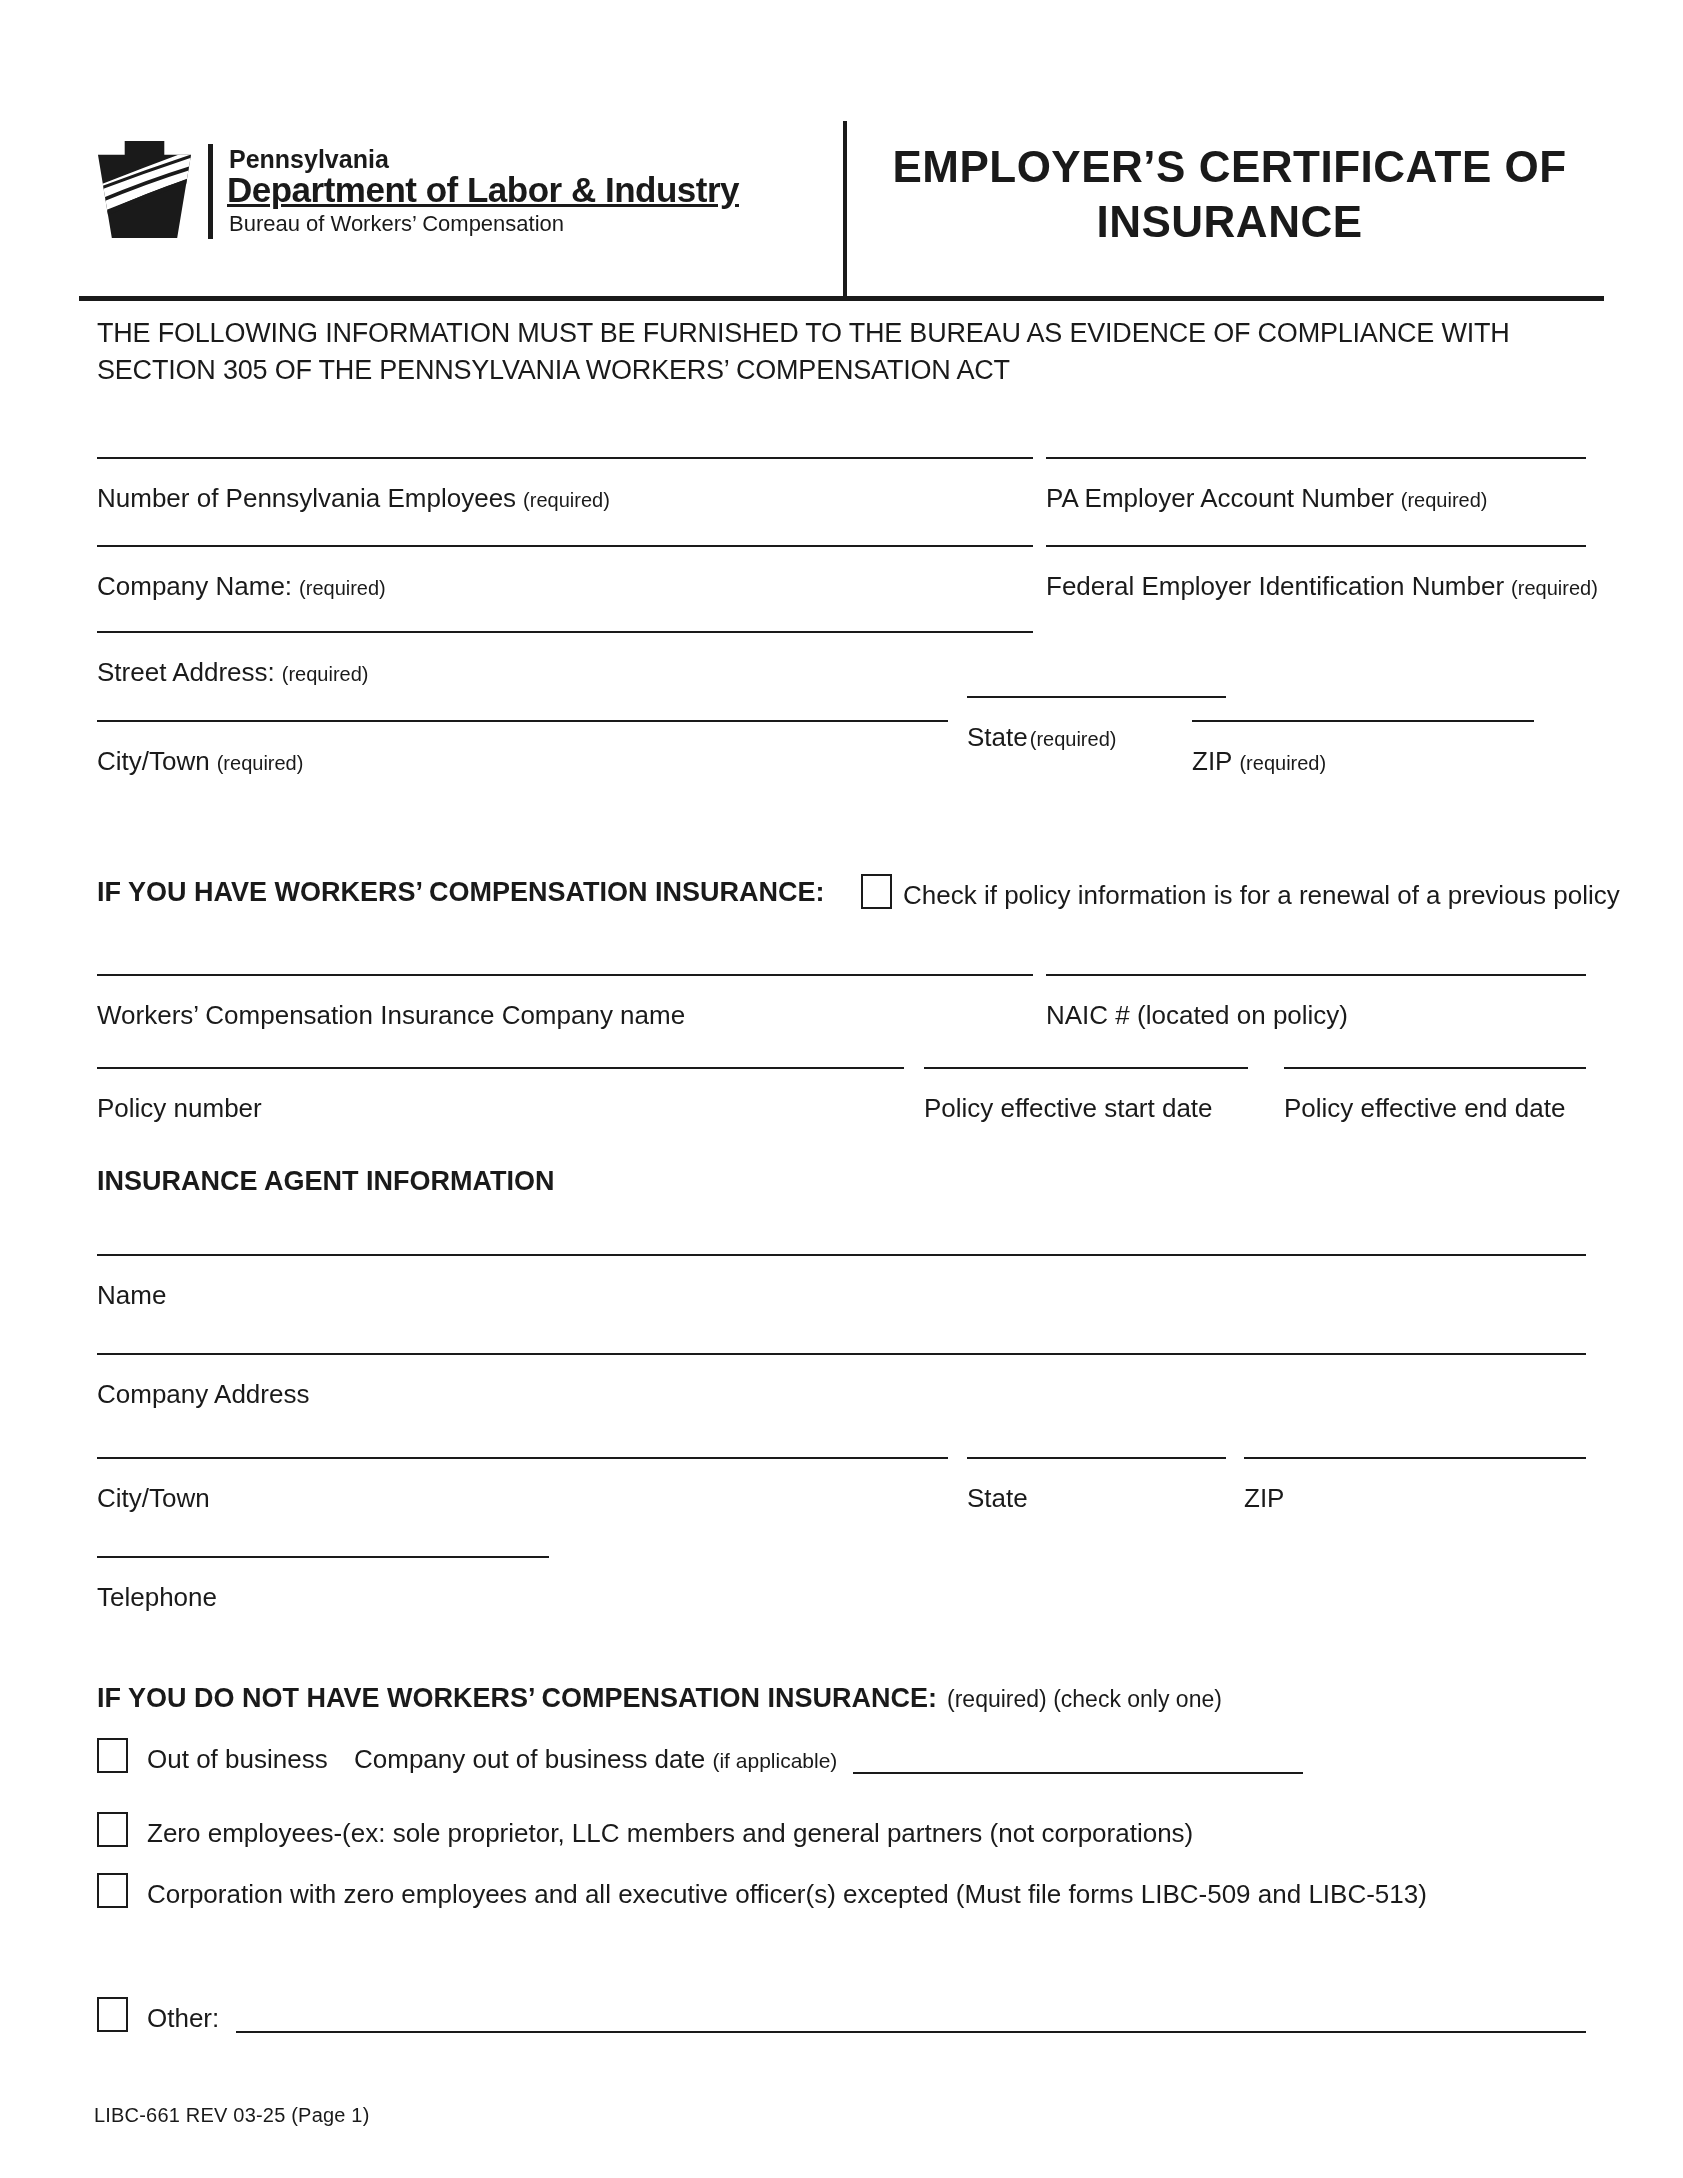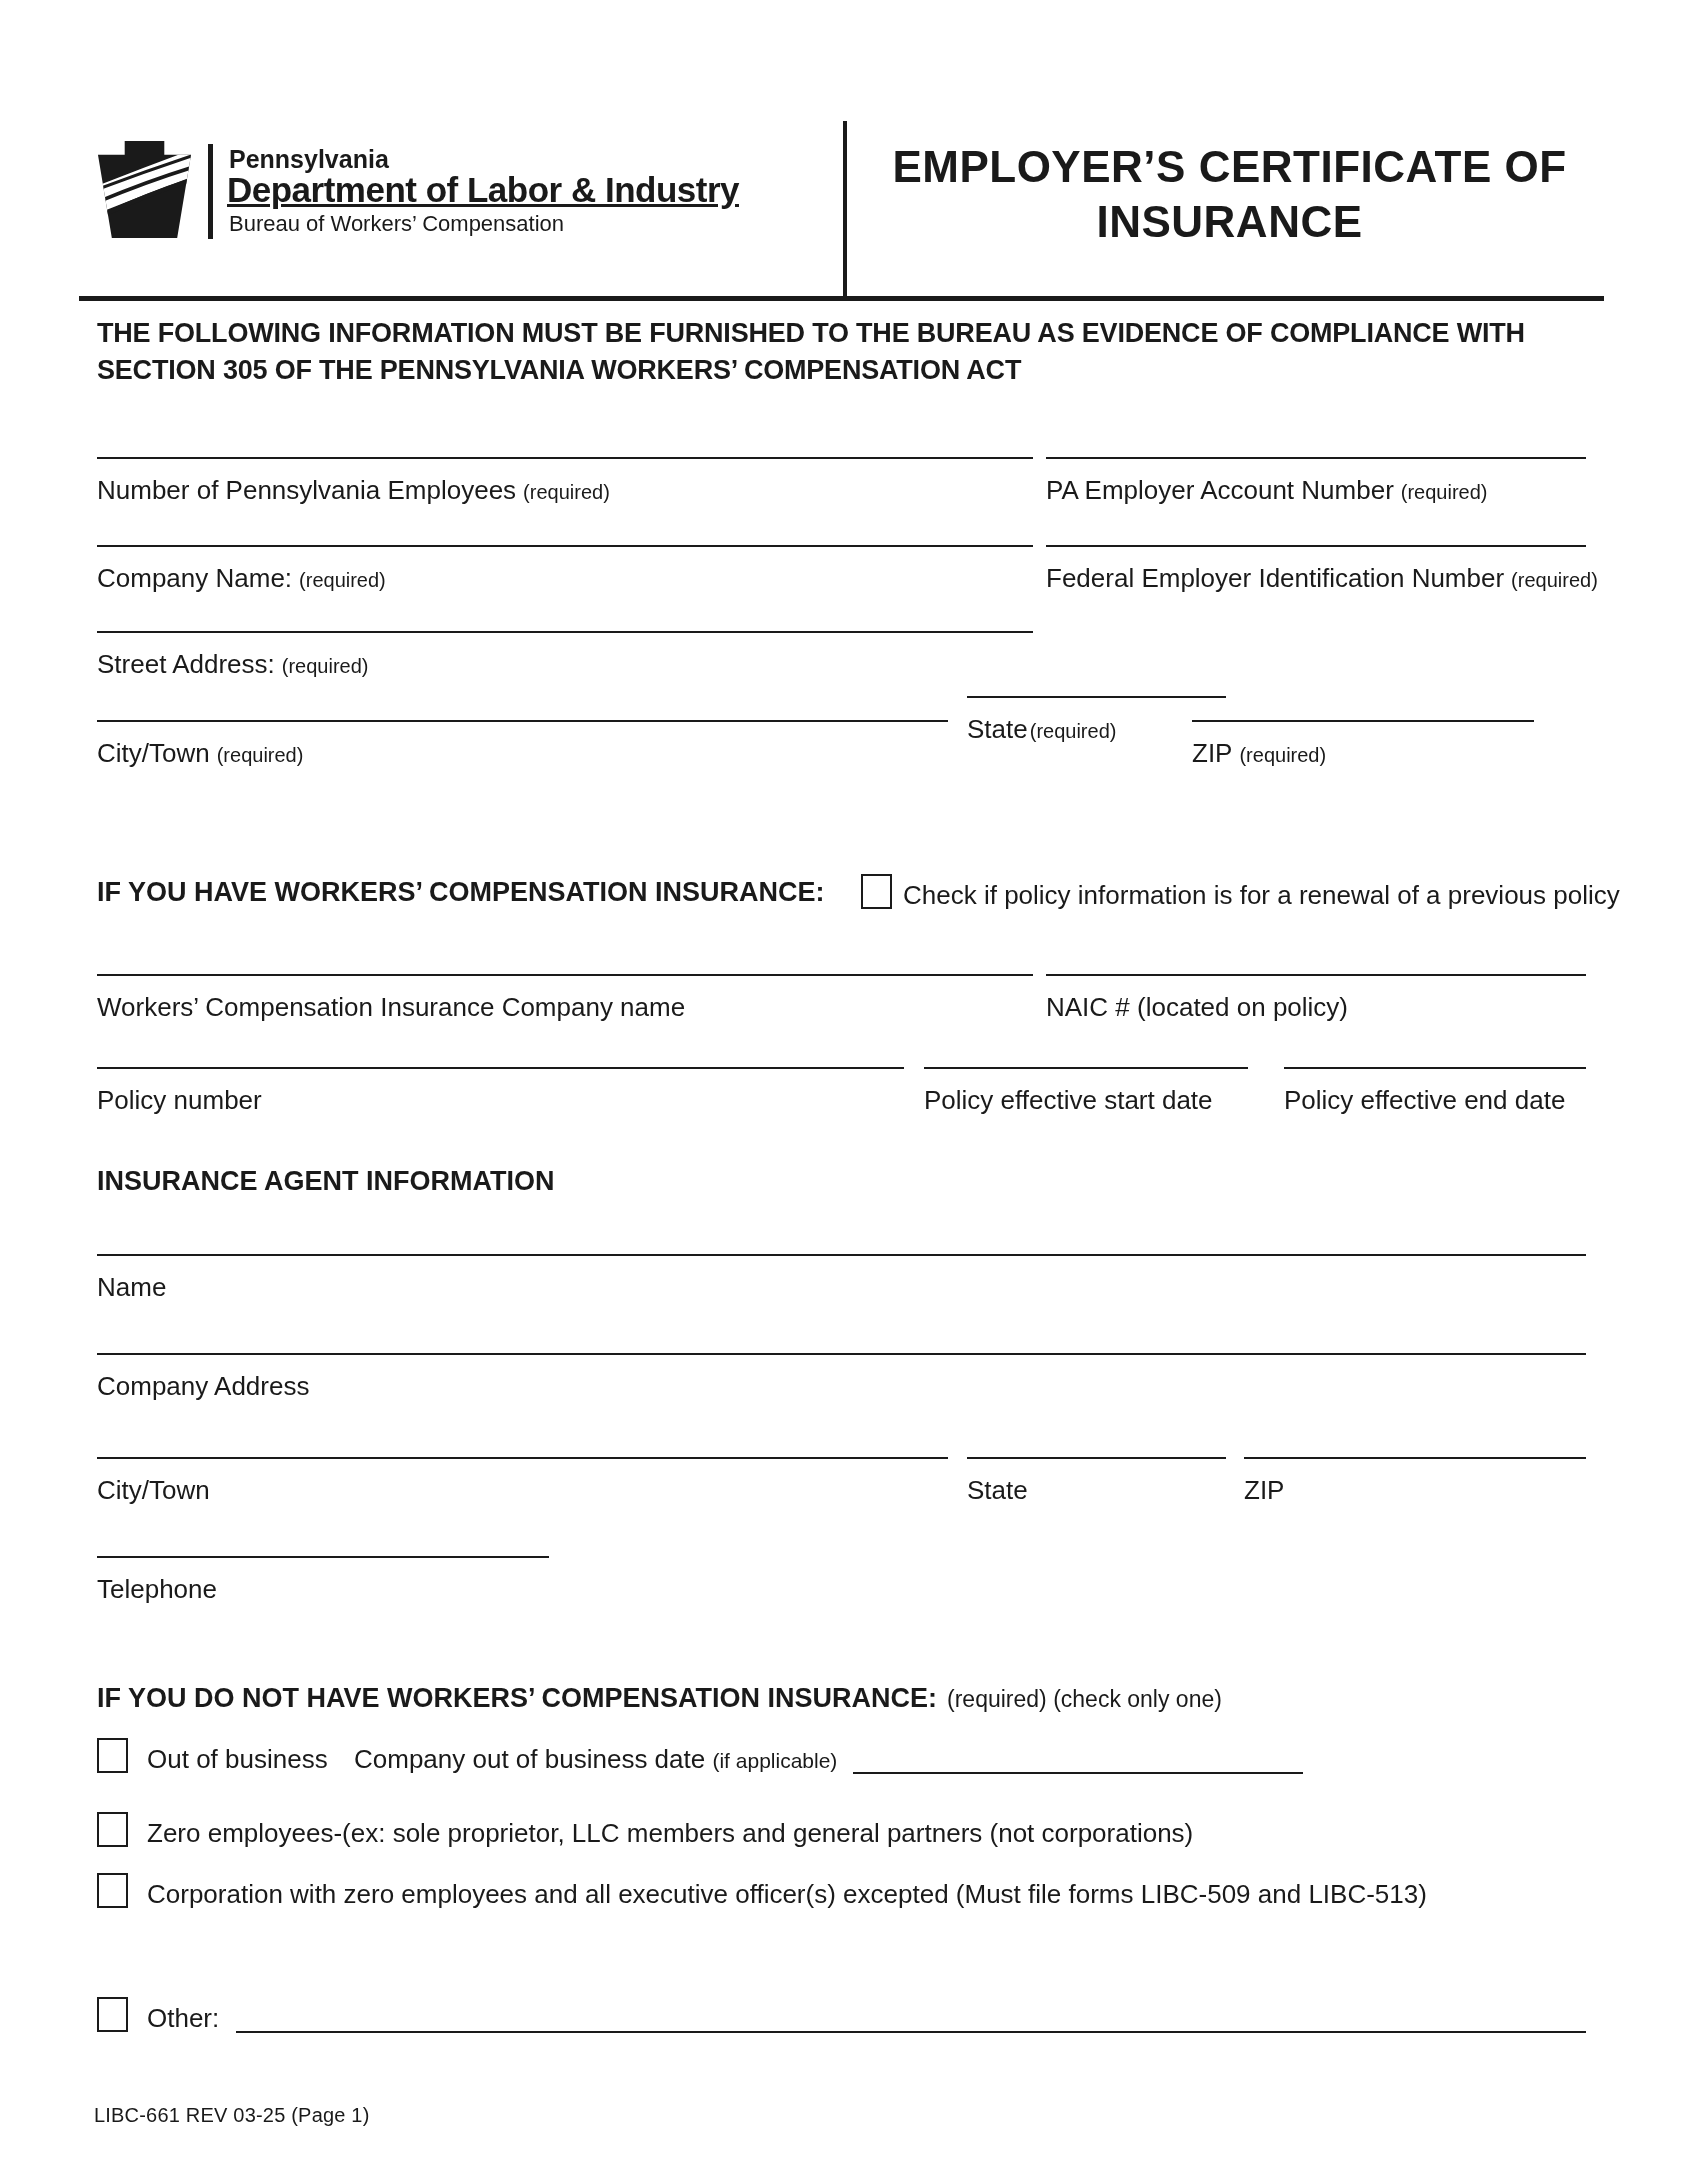--- a/index.html
+++ b/index.html
@@ -21,27 +21,27 @@
   .logo-bureau { font-size: 22px; }
   .logo-bar    { width: 5px; height: 95px; background: #1a1a1a; }
   .header-divider { width: 4px; height: 176px; background: #1a1a1a; }
   .doc-title {
     width: 733px; text-align: center;
     font-size: 44px; font-weight: bold; line-height: 55px; letter-spacing: 0.5px;
   }
   .header-rule { height: 5px; background: #1a1a1a; }
 
   
-  .intro { font-size: 27px; font-weight: bold; line-height: 37px; letter-spacing: -0.2px; width: 1495px; }
+  .intro { font-size: 27px; font-weight: normal; line-height: 37px; letter-spacing: -0.2px; width: 1495px; }
 
   
   .field {
     position: absolute;
     border-top: 2px solid #1a1a1a;
-    padding-top: 16px;
+    padding-top: 24px;
     white-space: nowrap;
   }
   .lbl { font-size: 26px; }
   .req { font-size: 20px; margin-left: 7px; }
   .req.tight { margin-left: 2px; }
 
   .section-heading { font-size: 27px; font-weight: bold; white-space: nowrap; }
   .section-note { font-size: 23px; font-weight: normal; margin-left: 10px; }
 
   .cb {

